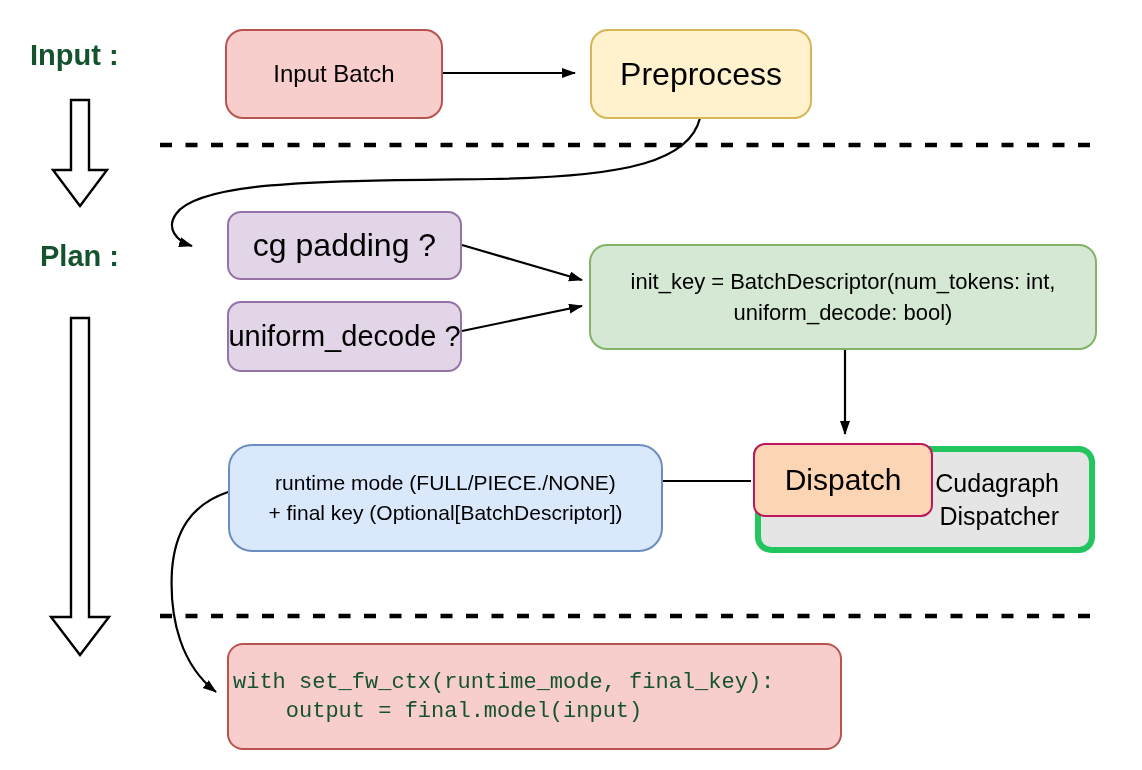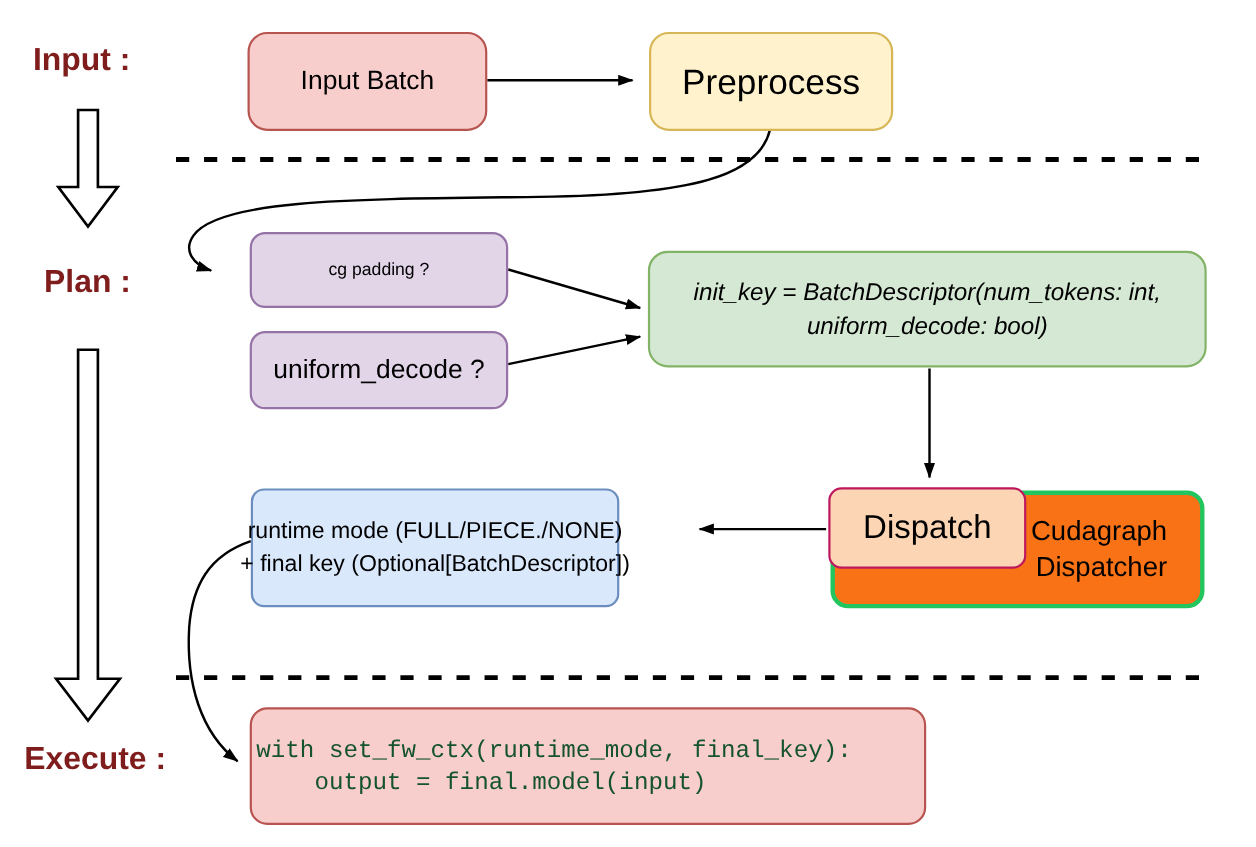--- a/index.html
+++ b/index.html
@@ -7,21 +7,21 @@
     position:relative;
     width:1142px;height:770px;
     background:#ffffff;
     font-family:"Liberation Sans", sans-serif;
     overflow:hidden;
   }
   .stage-label{
     position:absolute;
     font-weight:bold;
     font-size:29px;
-    color:#7f1d1d;
+    color:#14532d;
     white-space:nowrap;
   }
   svg.layer{position:absolute;left:0;top:0;width:1142px;height:770px;pointer-events:none;}
   .node{
     position:absolute;
     box-sizing:border-box;
     display:flex;flex-direction:column;
     align-items:center;justify-content:center;
     text-align:center;
     color:#000000;
@@ -33,48 +33,48 @@
     font-size:24px;
   }
   .box-preprocess{
     left:590px;top:29px;width:222px;height:90px;
     background:#fff2cc;border:2px solid #d6b656;border-radius:18px;
     font-size:32px;
   }
   .box-cg-padding{
     left:227px;top:211px;width:235px;height:69px;
     background:#e1d5e7;border:2px solid #9673a6;border-radius:14px;
-    font-size:16px;
+    font-size:32px;
   }
   .box-uniform-decode{
     left:227px;top:301px;width:235px;height:71px;
     background:#e1d5e7;border:2px solid #9673a6;border-radius:14px;
-    font-size:24px;
+    font-size:29px;
   }
   .box-init-key{
-    left:589px;top:228px;width:508px;height:106px;
+    left:589px;top:244px;width:508px;height:106px;
     background:#d5e8d4;border:2px solid #82b366;border-radius:18px;
-    font-size:22px;line-height:31px;font-style:italic;
+    font-size:22px;line-height:31px;
   }
   .box-cudagraph{
     left:755px;top:446px;width:340px;height:107px;
-    background:#f97316;border:4px solid #22c55e;border-radius:16px;
+    background:#e5e5e5;border:6px solid #22c55e;border-radius:16px;
     font-size:25px;line-height:33px;
     justify-content:center;
     align-items:flex-end;
     padding-right:30px;
   }
   .box-dispatch{
     left:753px;top:443px;width:180px;height:74px;
     background:#fcd5b4;border:2px solid #be185d;border-radius:12px;
     font-size:30px;
   }
   .box-runtime-mode{
-    left:228px;top:444px;width:335px;height:108px;
-    background:#dae8fc;border:2px solid #6c8ebf;border-radius:12px;
+    left:228px;top:444px;width:435px;height:108px;
+    background:#dae8fc;border:2px solid #6c8ebf;border-radius:24px;
     font-size:21px;line-height:30px;
   }
   .box-execute-code{
     left:227px;top:643px;width:615px;height:107px;
     background:#f8cecc;border:2px solid #b85450;border-radius:16px;
     font-family:"Liberation Mono","DejaVu Sans Mono",monospace;
     font-size:22px;line-height:29px;
     color:#14532d;
     align-items:flex-start;
     padding-left:4px;
@@ -110,21 +110,20 @@
 
     <path d="M228,492 C190,505 175,532 172,570 C169,620 182,666 216,692" fill="none" stroke="#000000" stroke-width="2.2" marker-end="url(#arrow)"></path>
 
     <polygon points="71,100 89,100 89,170 107,170 80,206 53,170 71,170" fill="#ffffff" stroke="#000000" stroke-width="2.4"></polygon>
 
     <polygon points="71,318 89,318 89,617 109,617 80,655 51,617 71,617" fill="#ffffff" stroke="#000000" stroke-width="2.4"></polygon>
   </svg>
 
   <div class="stage-label" style="left:30px;top:39px;">Input :</div>
   <div class="stage-label" style="left:40px;top:240px;">Plan :</div>
-  <div class="stage-label" style="left:22px;top:674px;">Execute :</div>
 
   <div class="node box-input-batch">
     <span class="line">Input Batch</span>
   </div>
 
   <div class="node box-preprocess">
     <span class="line">Preprocess</span>
   </div>
 
   <div class="node box-cg-padding">

